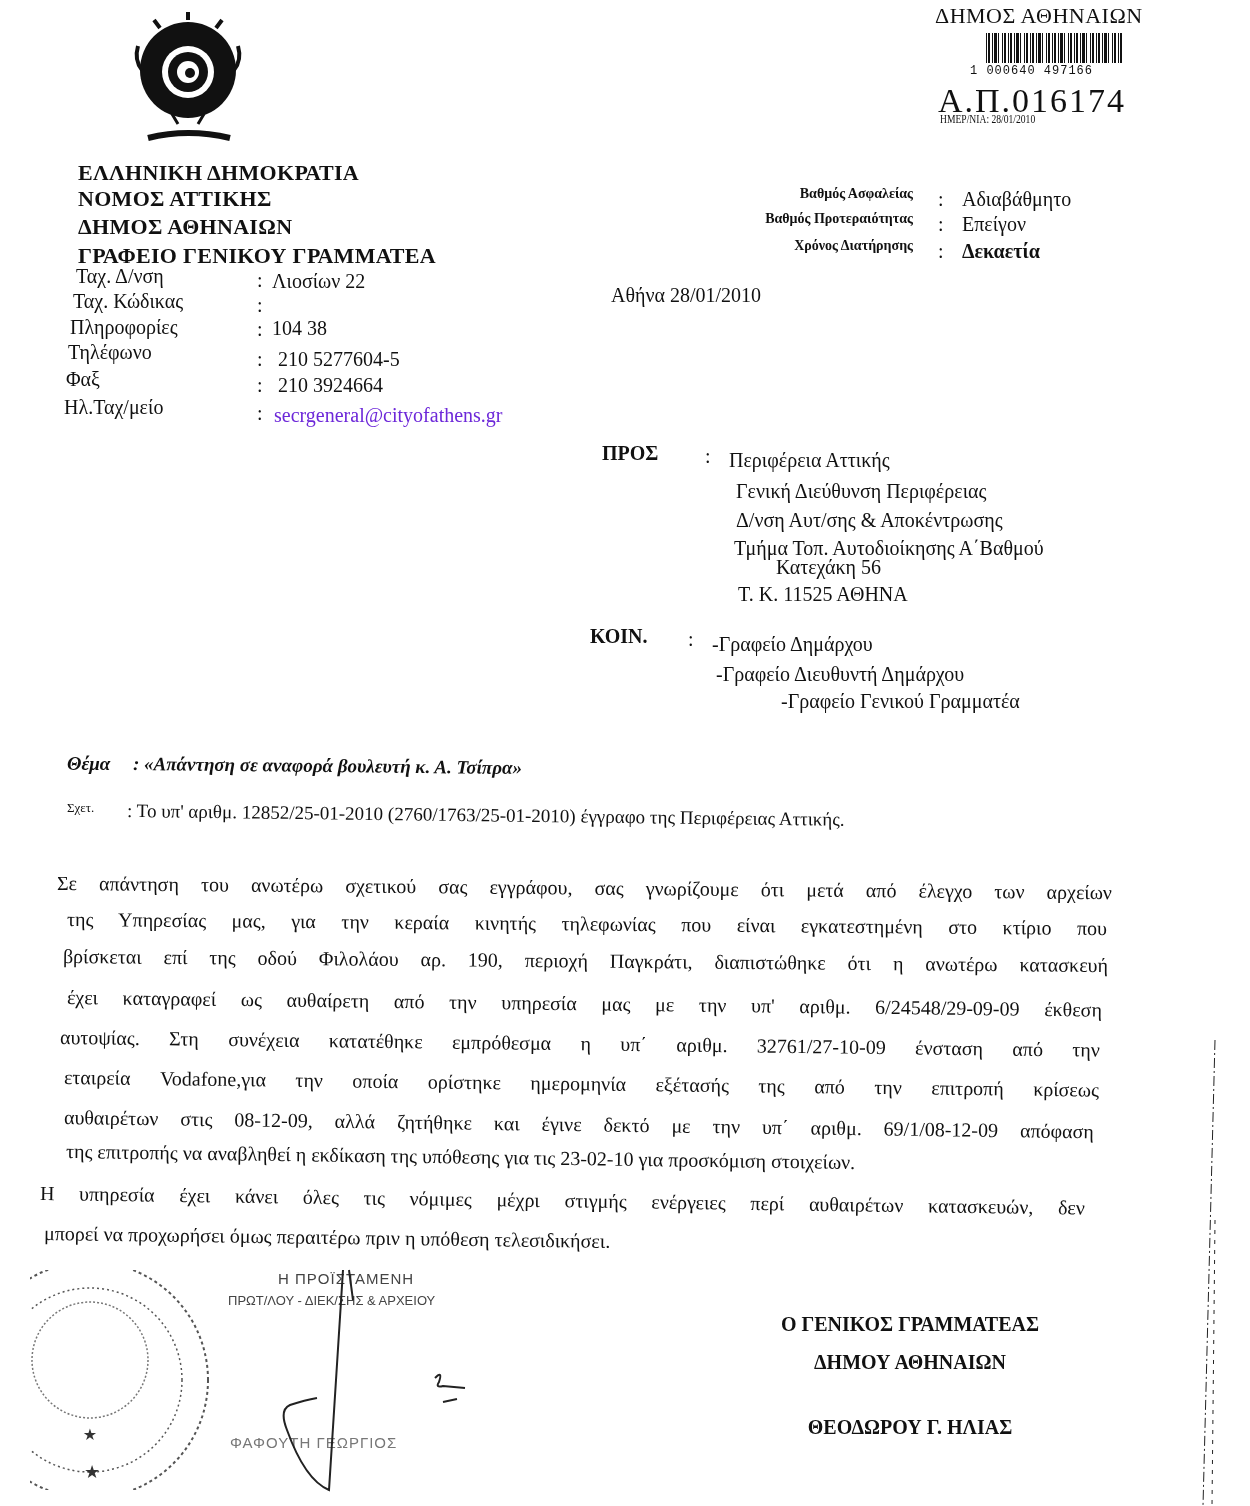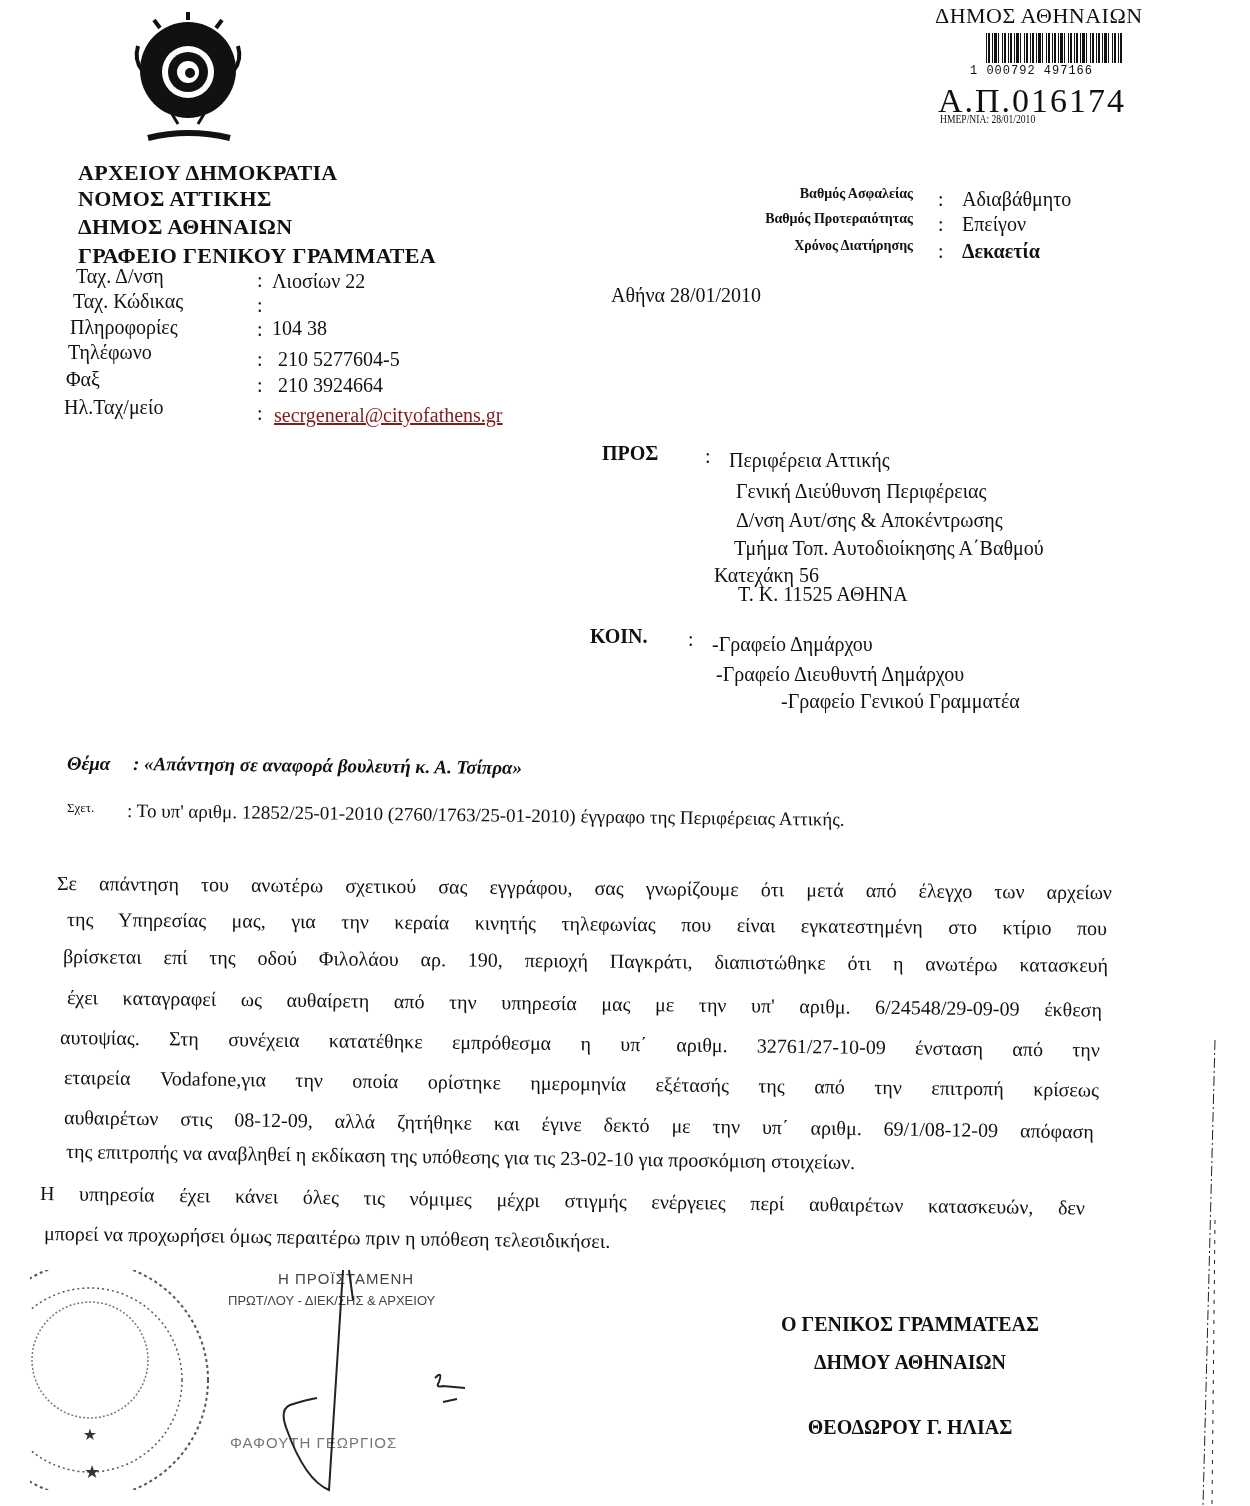--- a/index.html
+++ b/index.html
@@ -17,21 +17,21 @@
     #barcode { left: 980px; top: 33px; width: 150px; height: 38px; }
     .barcode-num { left: 970px; top: 64px; font-family: "Liberation Mono", monospace; font-size: 12px; letter-spacing: 1px; }
     .protocol { left: 938px; top: 82px; font-size: 34px; letter-spacing: 2px; }
     .protocol-date { left: 940px; top: 112px; font-size: 12px; transform: scaleX(0.8); transform-origin: left; }
 
     
     .hdr { left: 78px; font-weight: bold; font-size: 22px; letter-spacing: 0.3px; }
     .info-label { left: 68px; font-size: 20px; }
     .info-colon { left: 257px; font-size: 20px; }
     .info-value { left: 282px; font-size: 20px; }
-    .email-link { color: #7f1d1d; text-decoration: underline; }
+    .email-link { color: #6d28d9; }
 
     
     .cls-label { font-weight: bold; font-size: 14px; text-align: right; width: 320px; left: 593px; }
     .cls-colon { left: 938px; font-size: 20px; }
     .cls-value { left: 962px; font-size: 20px; }
     .place-date { left: 611px; top: 284px; font-size: 20px; }
 
     
     .to-label { font-weight: bold; font-size: 20px; }
     .to-line { font-size: 20px; }
@@ -109,25 +109,25 @@
     <rect x="116" y="0" width="1" height="30" fill="#111"></rect>
     <rect x="118" y="0" width="2" height="30" fill="#111"></rect>
     <rect x="122" y="0" width="1" height="30" fill="#111"></rect>
     <rect x="124" y="0" width="3" height="30" fill="#111"></rect>
     <rect x="128" y="0" width="1" height="30" fill="#111"></rect>
     <rect x="132" y="0" width="1" height="30" fill="#111"></rect>
     <rect x="134" y="0" width="2" height="30" fill="#111"></rect>
     <rect x="138" y="0" width="1" height="30" fill="#111"></rect>
     <rect x="140" y="0" width="2" height="30" fill="#111"></rect>
   </svg>
-<div class="abs barcode-num">1 000792 497166</div>
+<div class="abs barcode-num">1 000640 497166</div>
 <div class="abs protocol">Α.Π.016174</div>
 <div class="abs protocol-date">ΗΜΕΡ/ΝΙΑ: 28/01/2010</div>
 
-<div class="abs hdr" style="top:160px;">ΑΡΧΕΙΟΥ ΔΗΜΟΚΡΑΤΙΑ</div>
+<div class="abs hdr" style="top:160px;">ΕΛΛΗΝΙΚΗ ΔΗΜΟΚΡΑΤΙΑ</div>
 <div class="abs hdr" style="top:186px;">ΝΟΜΟΣ ΑΤΤΙΚΗΣ</div>
 <div class="abs hdr" style="top:214px;">ΔΗΜΟΣ ΑΘΗΝΑΙΩΝ</div>
 <div class="abs hdr" style="top:243px;">ΓΡΑΦΕΙΟ ΓΕΝΙΚΟΥ ΓΡΑΜΜΑΤΕΑ</div>
 
 <div class="abs info-label" style="top:265px; left:76px;">Ταχ. Δ/νση</div>
 <div class="abs info-colon" style="top:269px;">:</div>
 <div class="abs info-value" style="top:270px; left:272px;">Λιοσίων 22</div>
 
 <div class="abs info-label" style="top:290px; left:73px;">Ταχ. Κώδικας</div>
 <div class="abs info-colon" style="top:294px;">:</div>
@@ -161,21 +161,21 @@
 <div class="abs cls-value" style="top:240px;font-weight:bold;">Δεκαετία</div>
 
 <div class="abs place-date">Αθήνα 28/01/2010</div>
 
 <div class="abs to-label" style="left:602px; top:442px;">ΠΡΟΣ</div>
 <div class="abs to-line" style="left:705px; top:445px;">:</div>
 <div class="abs to-line" style="left:729px; top:449px;">Περιφέρεια Αττικής</div>
 <div class="abs to-line" style="left:736px; top:480px;">Γενική Διεύθυνση Περιφέρειας</div>
 <div class="abs to-line" style="left:736px; top:509px;">Δ/νση Αυτ/σης &amp; Αποκέντρωσης</div>
 <div class="abs to-line" style="left:734px; top:537px;">Τμήμα Τοπ. Αυτοδιοίκησης Α΄Βαθμού</div>
-<div class="abs to-line" style="left:714px; top:556px;margin-top:8px;">Κατεχάκη 56</div>
+<div class="abs to-line" style="left:776px; top:556px;">Κατεχάκη 56</div>
 <div class="abs to-line" style="left:738px; top:583px;">Τ. Κ. 11525 ΑΘΗΝΑ</div>
 
 <div class="abs to-label" style="left:590px; top:625px;">ΚΟΙΝ.</div>
 <div class="abs to-line" style="left:688px; top:628px;">:</div>
 <div class="abs to-line" style="left:712px; top:633px;">-Γραφείο Δημάρχου</div>
 <div class="abs to-line" style="left:716px; top:663px;">-Γραφείο Διευθυντή Δημάρχου</div>
 <div class="abs to-line" style="left:753px; top:690px;margin-left:28px;">-Γραφείο Γενικού Γραμματέα</div>
 
 <div class="abs subject-label">Θέμα</div>
 <div class="abs subject-text">: «Απάντηση σε αναφορά βουλευτή κ. Α. Τσίπρα»</div>

